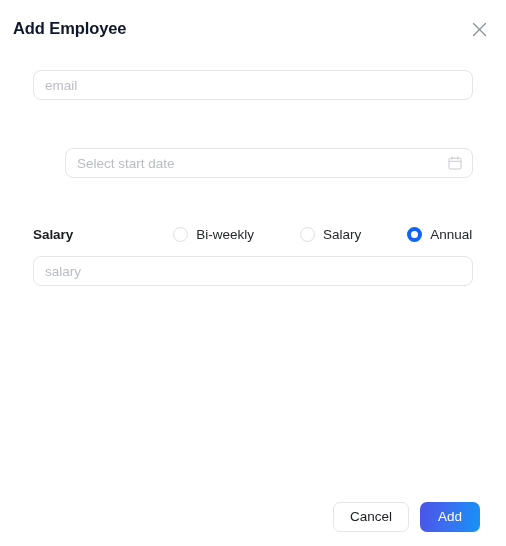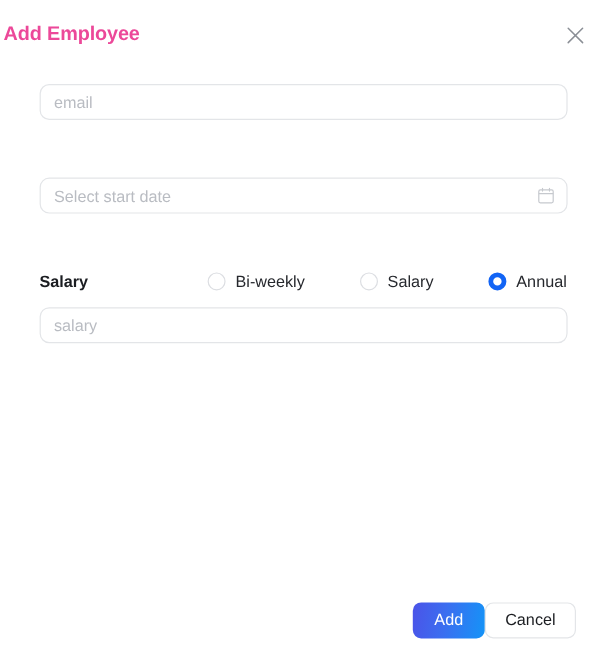--- a/index.html
+++ b/index.html
@@ -24,25 +24,25 @@
     box-sizing: border-box;
   }
 
   
   .modal-header {
     position: relative;
     height: 56px;
   }
   .modal-title {
     position: absolute;
-    left: 3px;
+    left: 13px;
     top: 19px;
     font-size: 16.5px;
     font-weight: bold;
-    color: #ec4899;
+    color: #0f172a;
     letter-spacing: -0.1px;
   }
   .close-btn {
     position: absolute;
     right: 14px;
     top: 16px;
     width: 26px;
     height: 26px;
     display: flex;
     align-items: center;
@@ -202,21 +202,21 @@
     </button>
   </div>
 
   <div class="modal-body">
 
     <div class="field-block" style="margin-top:14px;">
       <input class="text-input" type="text" placeholder="email" style="">
     </div>
 
     <div class="field-block" style="margin-top:48px;">
-      <div class="input-with-icon" style="margin-top:11px;">
+      <div class="input-with-icon" style="margin-top:11px;margin-left:32px;">
         <input class="text-input" type="text" placeholder="Select start date" style="">
         <span class="calendar-icon">
           <svg width="14" height="14" viewBox="0 0 14 14" fill="none" xmlns="http://www.w3.org/2000/svg">
             <rect x="1" y="2.2" width="12" height="10.8" rx="1.3" stroke="#c6c9ce" stroke-width="1"></rect>
             <path d="M1 5.3 H13" stroke="#c6c9ce" stroke-width="1"></path>
             <path d="M4.1 1 V3.2 M9.9 1 V3.2" stroke="#c6c9ce" stroke-width="1" stroke-linecap="round"></path>
           </svg>
         </span>
       </div>
     </div>
@@ -245,17 +245,17 @@
       </div>
     </div>
 
     <div class="field-block" style="margin-top:14px;">
       <input class="text-input" type="text" placeholder="salary" style="">
     </div>
 
   </div>
 
   <div class="modal-footer">
+    <button class="btn btn-cancel">Cancel</button>
     <button class="btn btn-primary">Add</button>
-    <button class="btn btn-cancel">Cancel</button>
   </div>
 
 </div>
 
 </body></html>

